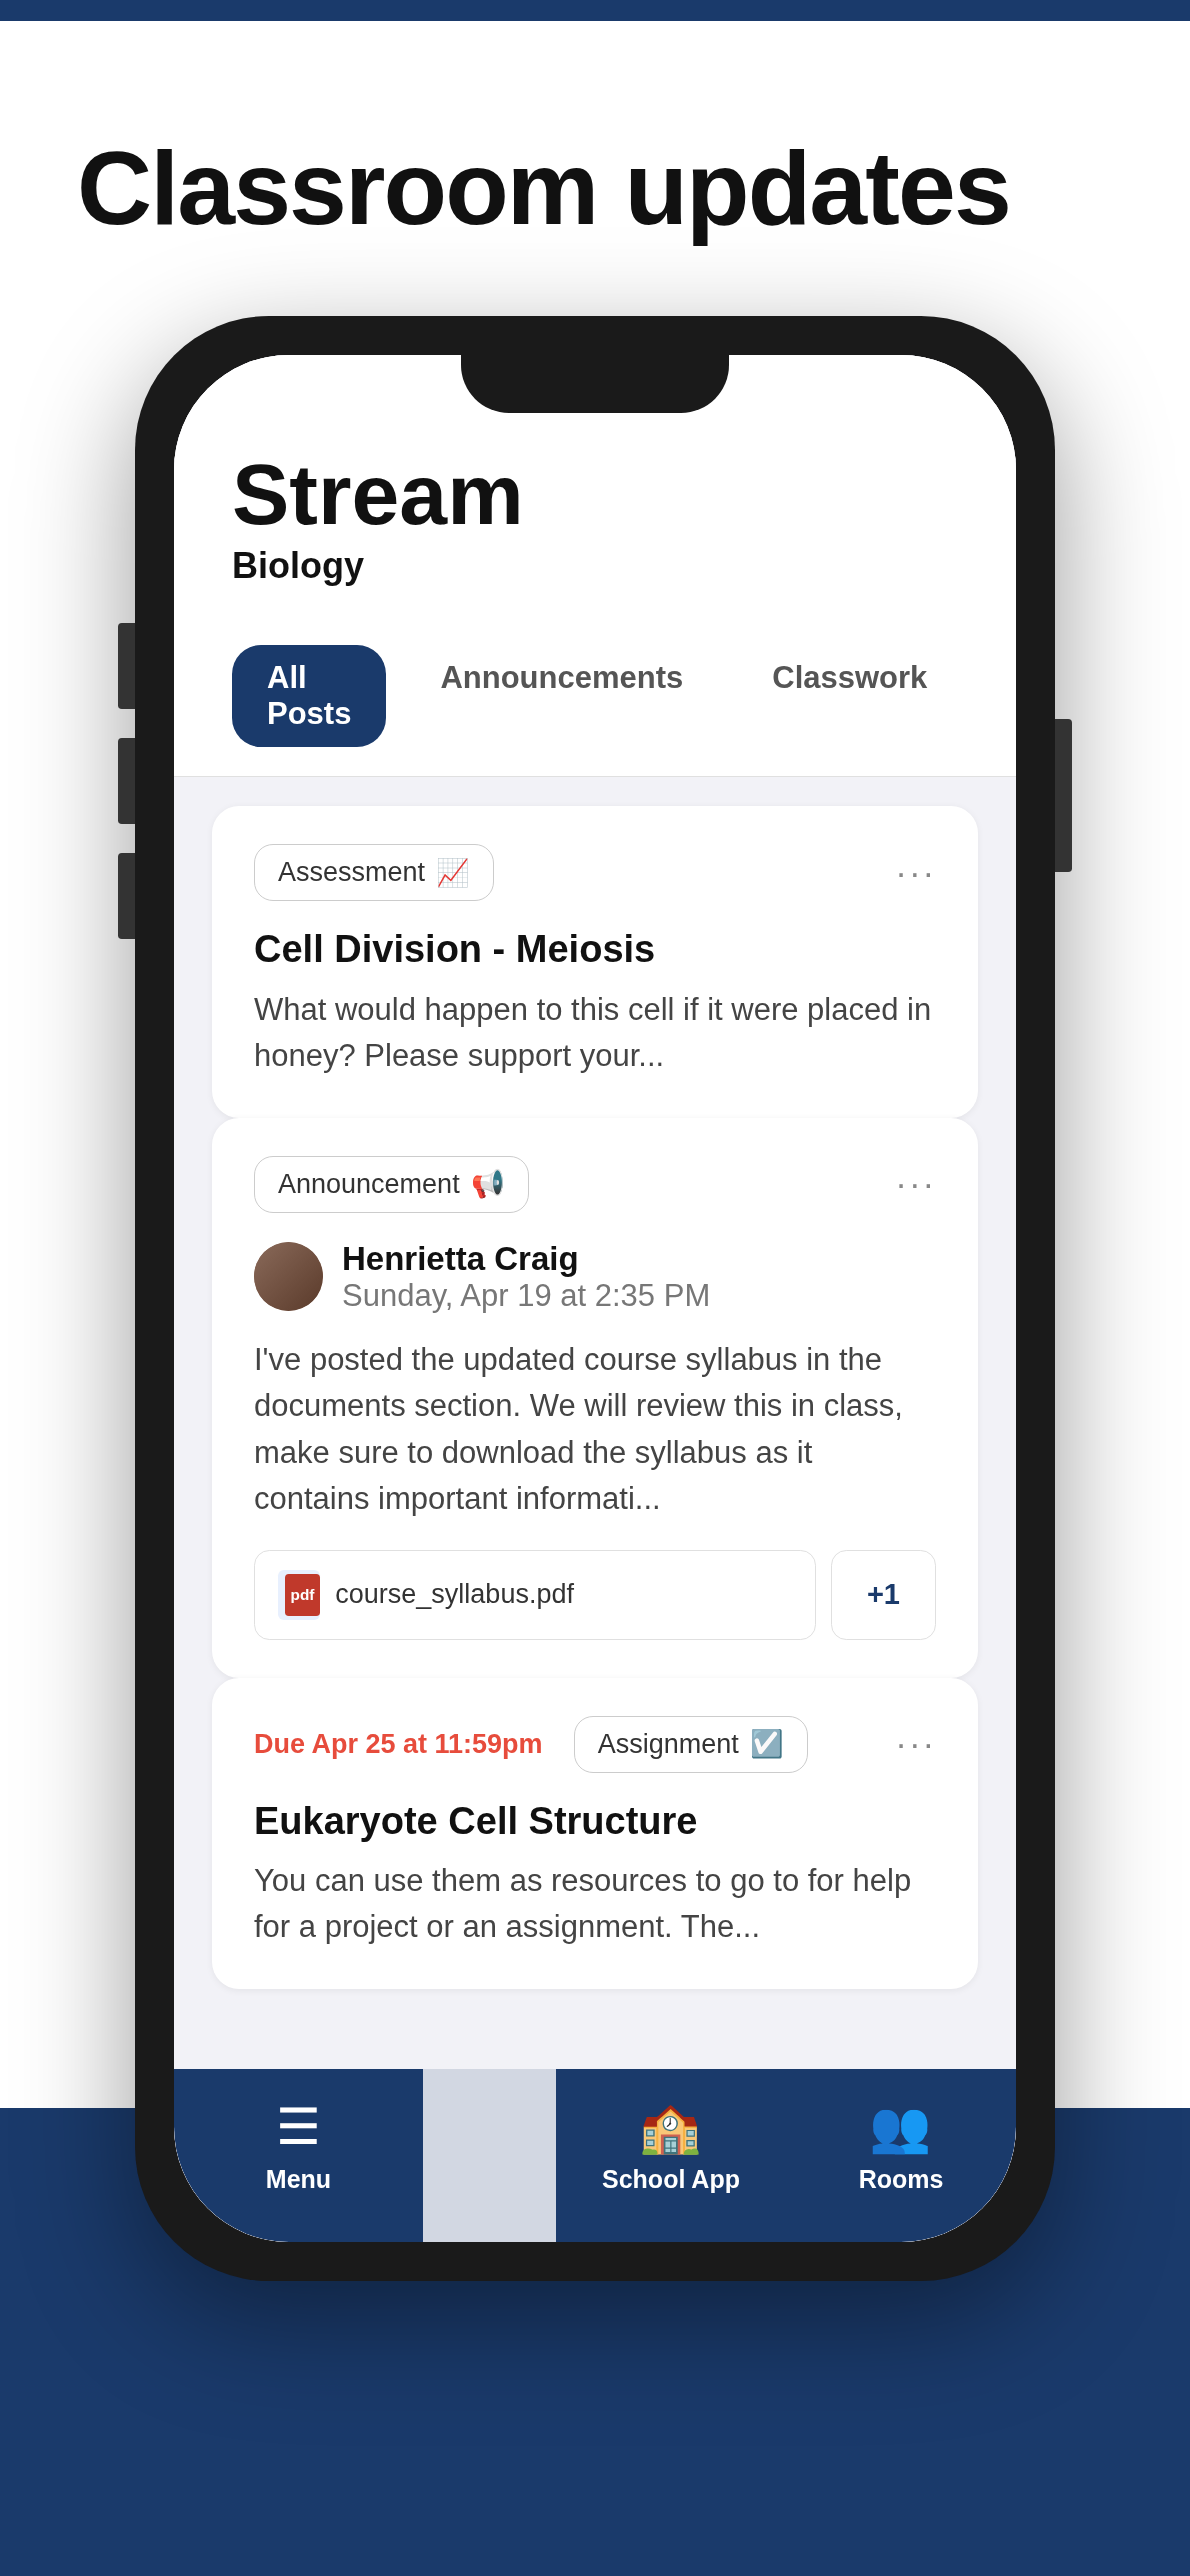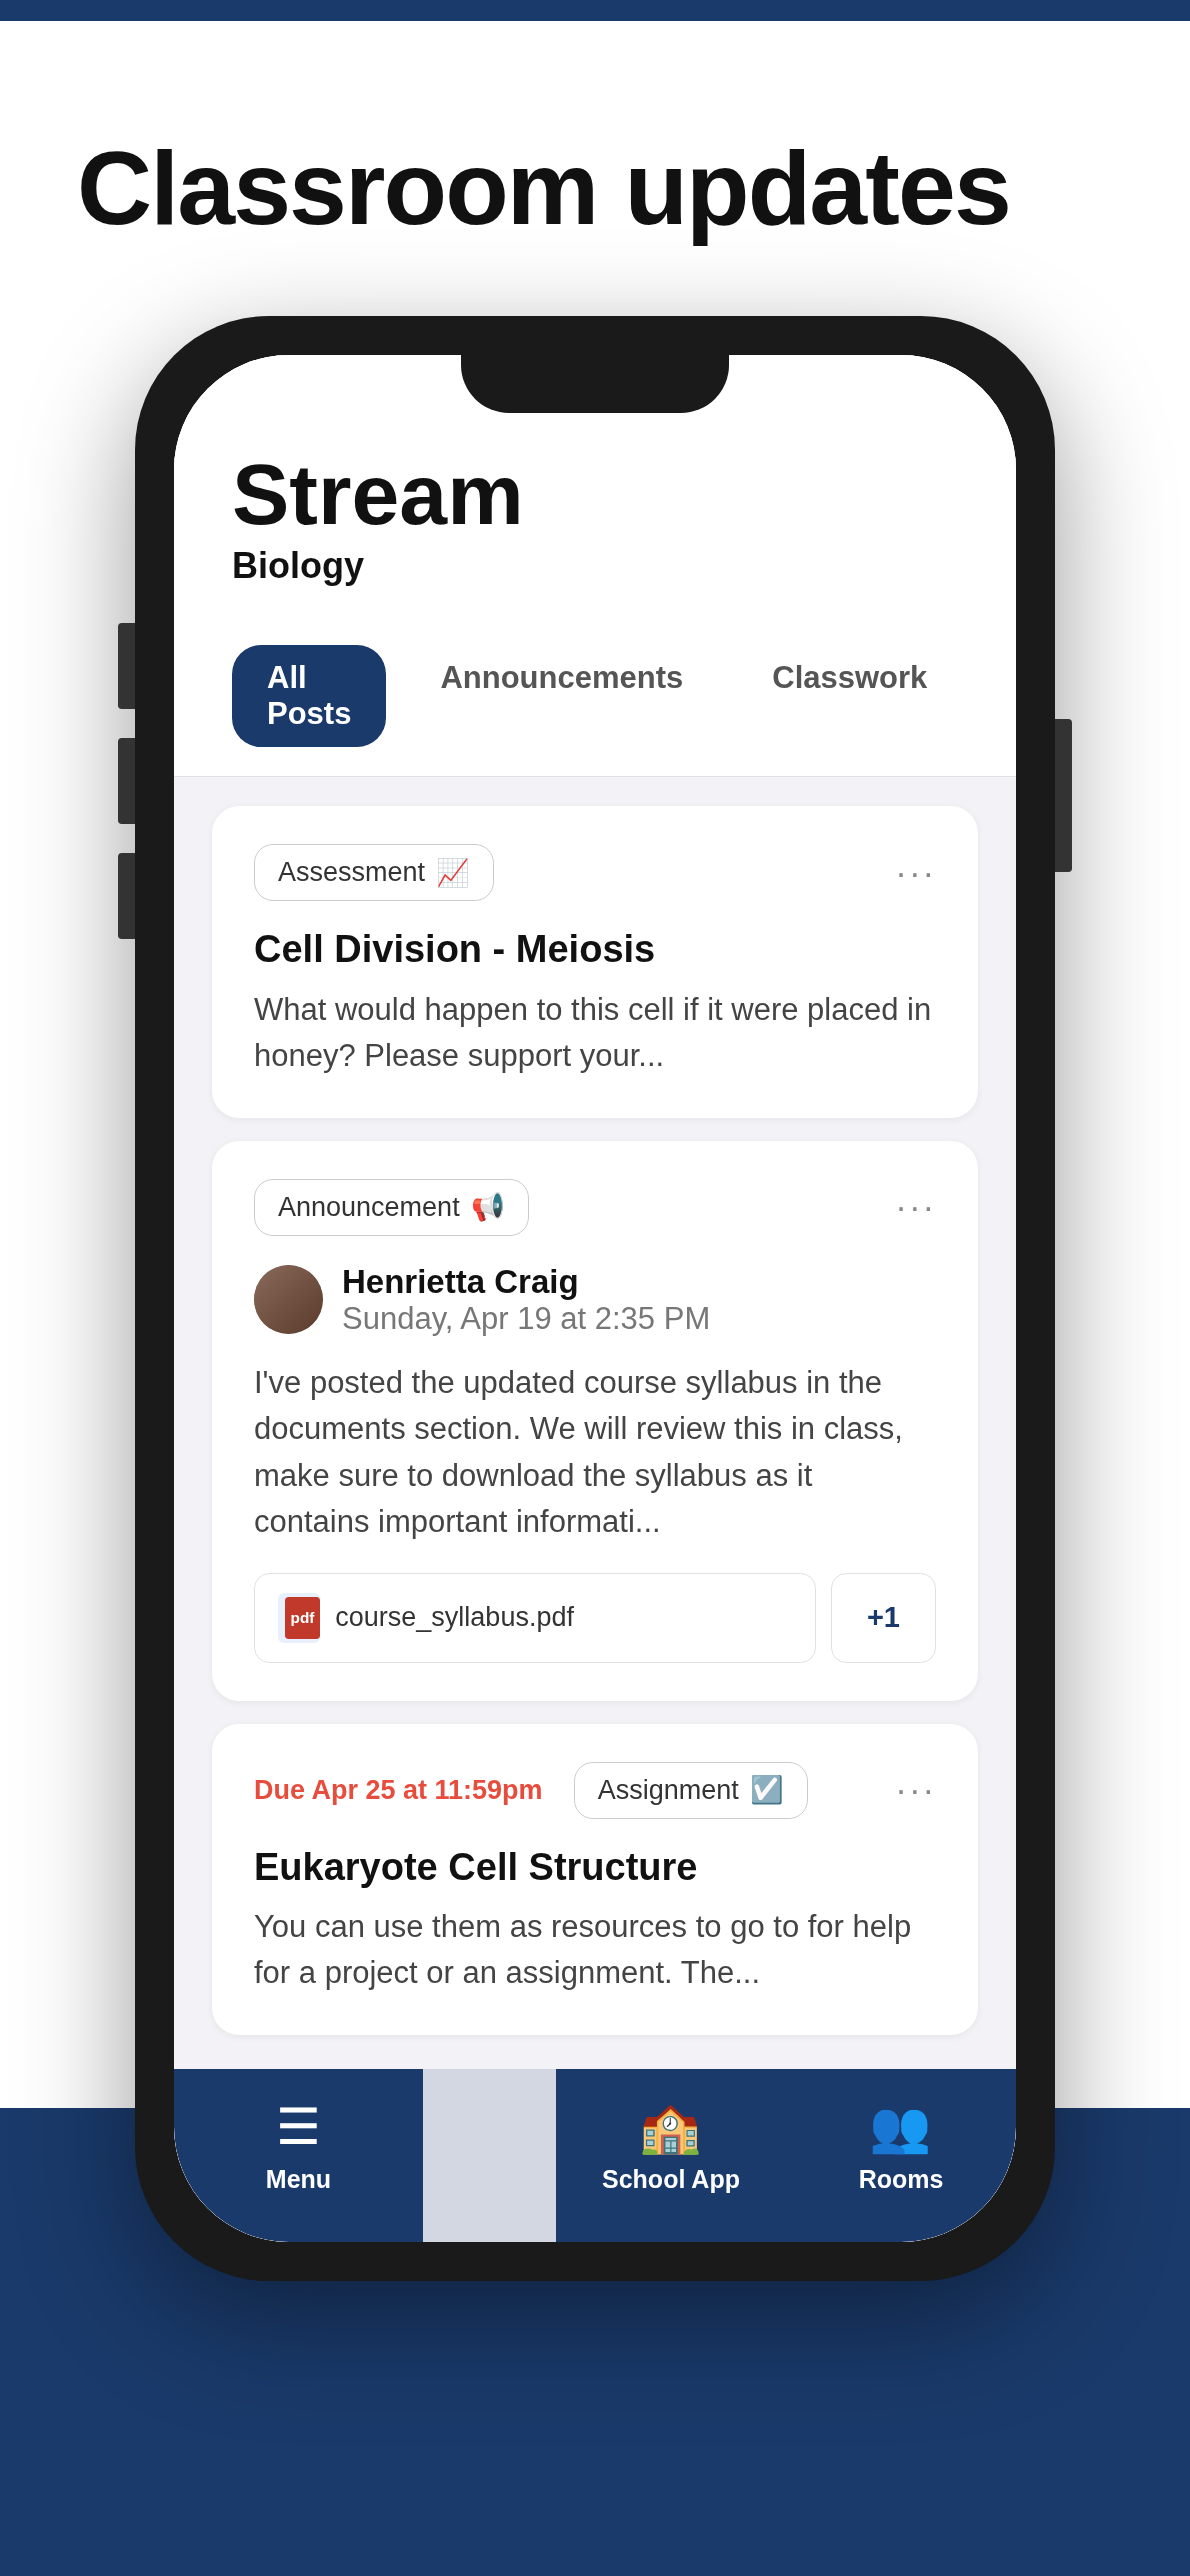--- a/index.html
+++ b/index.html
@@ -191,21 +191,20 @@
     .tab-item.inactive {
       background: transparent;
       color: #555555;
     }
 
     
     .cards-area {
       padding: 29px 38px;
       display: flex;
       flex-direction: column;
-      gap: 23px;
       background: #f2f2f7;
     }
 
     
     .card {
       background: #ffffff;
       border-radius: 27px;
       padding: 38px 42px;
       box-shadow: 0 1.9px 7.7px rgba(0,0,0,0.06);
     }

